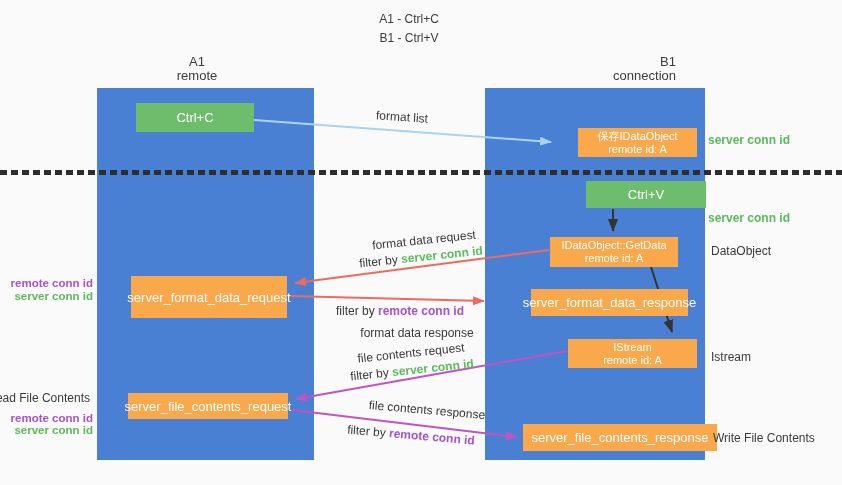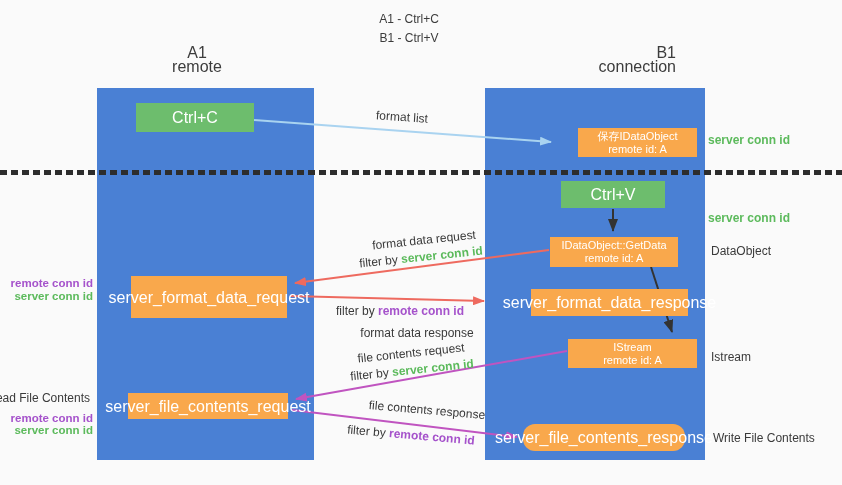--- a/index.html
+++ b/index.html
@@ -11,22 +11,22 @@
     overflow:hidden;
   }
   .canvas{position:relative;width:842px;height:485px;}
 
   .title{
     position:absolute;left:409px;top:10px;
     transform:translateX(-50%);
     text-align:center;font-size:12px;line-height:19px;color:#3c3c3c;
   }
   .col-header{
-    position:absolute;top:46px;width:160px;
-    text-align:center;font-size:16px;line-height:14px;color:#3c3c3c;
+    position:absolute;top:55px;width:160px;
+    text-align:center;font-size:13px;line-height:14px;color:#3c3c3c;
   }
   .col-header.left{left:117px;}
   .col-header.right{left:516px;text-align:right;}
 
   .column{
     position:absolute;top:88px;height:372px;
     background:var(--column_blue);
   }
   .column.left{left:97px;width:217px;}
   .column.right{left:485px;width:220px;}
@@ -34,21 +34,21 @@
   .divider{
     position:absolute;left:0;top:170px;width:842px;height:5px;
     background:repeating-linear-gradient(to right,#2d2d2d 0 7px,transparent 7px 11px);
   }
 
   svg.arrows{position:absolute;left:0;top:0;pointer-events:none;}
 
   .node{
     position:absolute;display:flex;flex-direction:column;
     align-items:center;justify-content:center;
-    color:#fff;text-align:center;font-size:16px;line-height:13px;
+    color:#fff;text-align:center;font-size:13px;line-height:13px;
     white-space:nowrap;
   }
   .node.green{background:var(--box_green);}
   .node.orange{background:var(--box_orange);}
   .node.two-line{font-size:11px;line-height:13px;}
 
   .albl{
     position:absolute;white-space:nowrap;font-size:12px;color:#3a3a3a;
     transform:translate(-50%,-50%);
   }
@@ -115,21 +115,21 @@
 
   <div class="node green" style="left:136px;top:103px;width:118px;height:29px;">
     <div>Ctrl+C</div>
   </div>
 
   <div class="node orange two-line" style="left:554px;top:128px;width:119px;height:29px;margin-left:24px;">
     <div>保存IDataObject</div>
     <div>remote id: A</div>
   </div>
 
-  <div class="node green" style="left:561px;top:181px;width:104px;height:27px;">
+  <div class="node green" style="left:586px;top:181px;width:120px;height:27px;">
     <div>Ctrl+V</div>
   </div>
 
   <div class="node orange two-line" style="left:550px;top:237px;width:128px;height:30px;">
     <div>IDataObject::GetData</div>
     <div>remote id: A</div>
   </div>
 
   <div class="node orange" style="left:131px;top:276px;width:156px;height:42px;">
     <div>server_format_data_request</div>
@@ -141,21 +141,21 @@
 
   <div class="node orange two-line" style="left:568px;top:339px;width:129px;height:29px;">
     <div>IStream</div>
     <div>remote id: A</div>
   </div>
 
   <div class="node orange" style="left:128px;top:393px;width:160px;height:26px;">
     <div>server_file_contents_request</div>
   </div>
 
-  <div class="node orange" style="left:523px;top:424px;width:162px;height:27px;border-radius:12px;">
+  <div class="node orange" style="left:523px;top:424px;width:194px;height:27px;">
     <div>server_file_contents_response</div>
   </div>
 
   <div class="albl" style="left:402px;top:117px;transform:translate(-50%,-50%) rotate(4deg);">format list</div>
 
   <div class="albl" style="left:424px;top:240px;transform:translate(-50%,-50%) rotate(-6deg);">format data request</div>
   <div class="albl" style="left:421px;top:257px;transform:translate(-50%,-50%) rotate(-6deg);">
     <span>filter by </span><span class="green-id">server conn id</span>
   </div>
 

